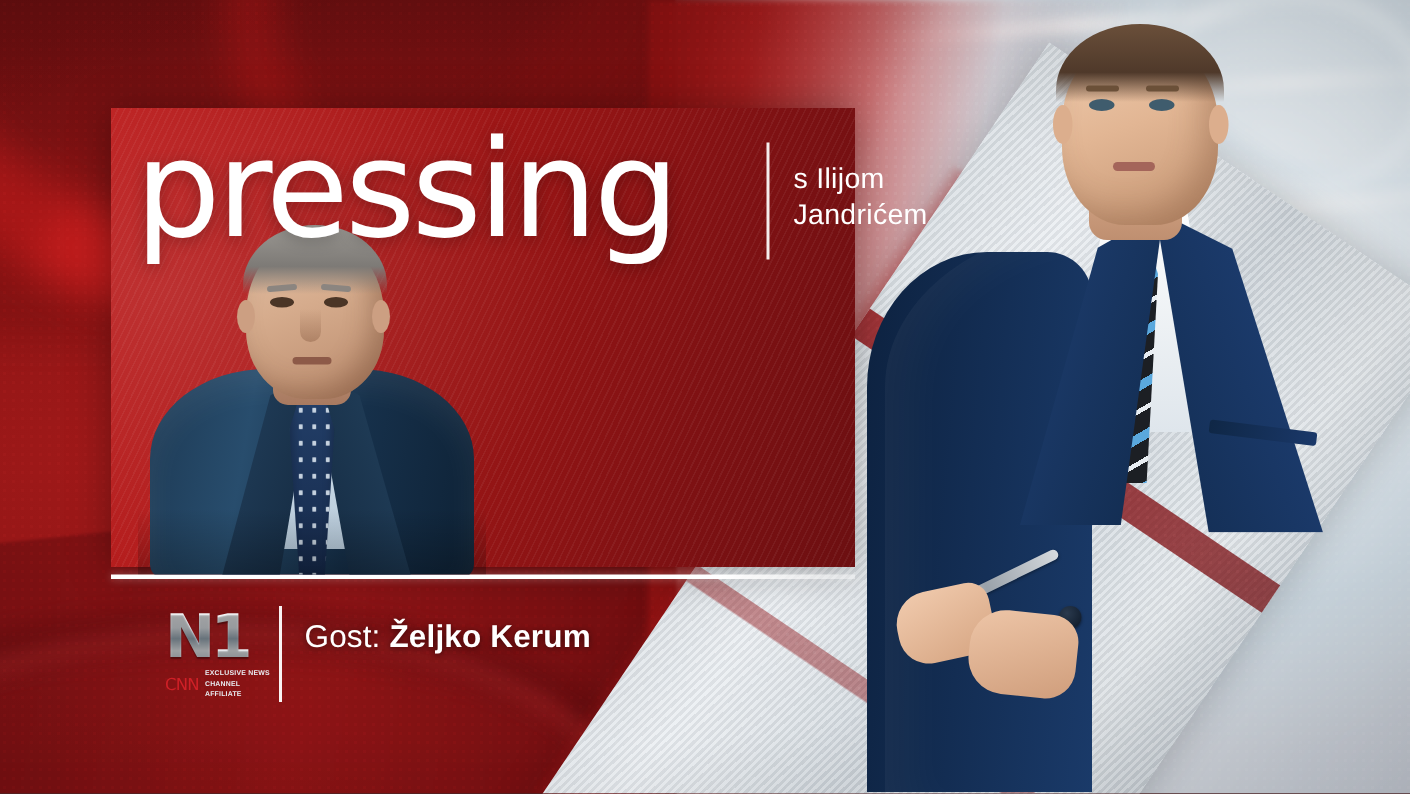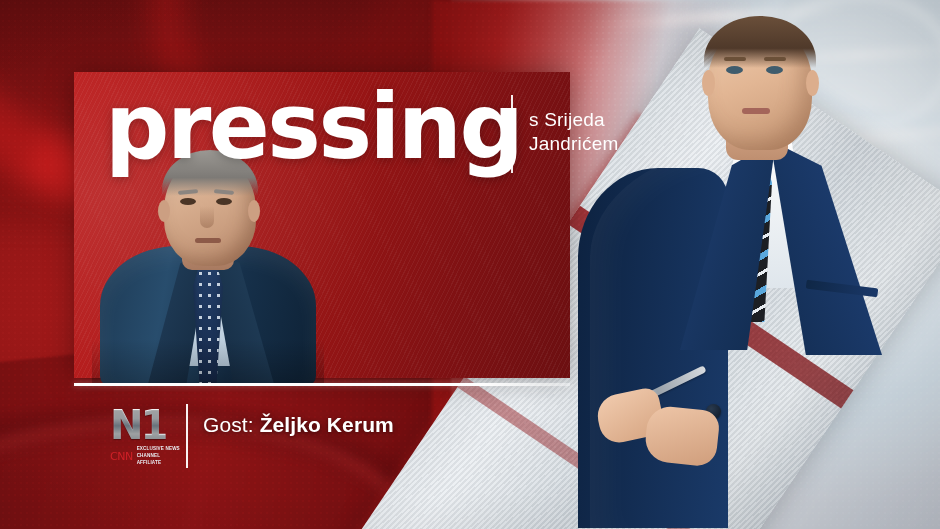--- a/index.html
+++ b/index.html
@@ -159,23 +159,23 @@
     pointer-events:none;
   }
   .panel-underline{
     position:absolute; left:74px; top:383px;
     width:496px; height:3px;
     background:linear-gradient(90deg,#ffffff 0%, #ffffff 82%, rgba(255,255,255,.45) 100%);
     box-shadow:0 0 6px rgba(255,255,255,.35);
   }
 
   .wordmark{
-    position:absolute; left:31px; top:10px;
+    position:absolute; left:16px; top:10px;
     font-size:90px; line-height:1;
-    font-weight:700;
+    font-weight:400;
     letter-spacing:-2.5px;
     color:#fff;
     font-family:"DejaVu Sans","Liberation Sans",sans-serif;
     z-index:4;
     text-shadow:0 2px 10px rgba(0,0,0,.25);
   }
   .host-sep{
     position:absolute; left:437px; top:23px;
     width:2px; height:78px;
     background:rgba(255,255,255,.92);
@@ -465,21 +465,21 @@
     <div class="g-eye l"></div>
     <div class="g-eye r"></div>
     <div class="g-nose"></div>
     <div class="g-mouth"></div>
     <div class="g-shadow"></div>
   </div>
 
   <div style="position:absolute;left:74px;top:72px;width:496px;height:306px;z-index:6;pointer-events:none;">
     <div class="wordmark">pressing</div>
     <div class="host-sep"></div>
-    <div class="host-name">s Srijeda
+    <div class="host-name">s Ilijom
 Jandrićem</div>
   </div>
 
   <div class="panel-underline"></div>
 
   <div class="host">
     <div class="h-shoulderL"></div>
     <div class="h-body"></div>
     <div class="h-shirt"></div>
     <div class="h-tie"></div>

